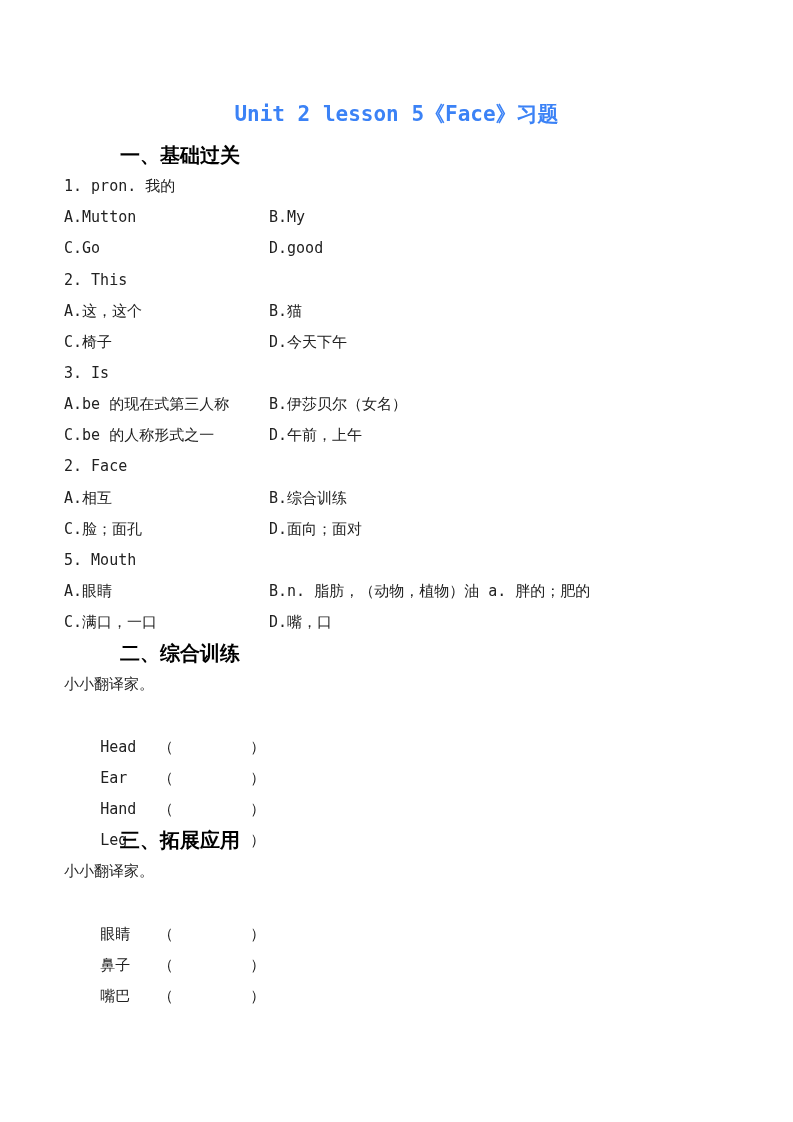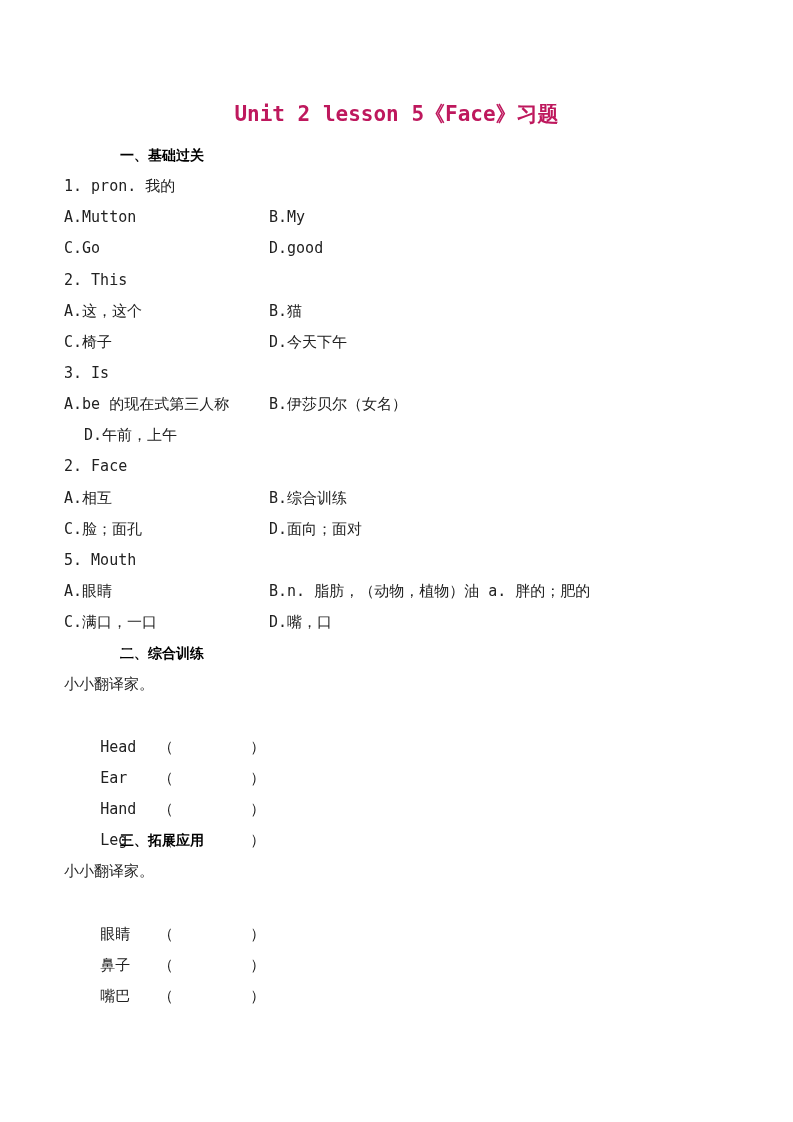--- a/index.html
+++ b/index.html
@@ -13,32 +13,32 @@
     color: #212121;
     overflow: hidden;
   }
   .title {
     padding-top: 96px;
     height: 36px;
     line-height: 36px;
     text-align: center;
     font-size: 21px;
     font-weight: bold;
-    color: #be185d;
+    color: #3b82f6;
     white-space: pre;
   }
   .row {
     height: 31.15px;
     line-height: 31.15px;
     padding-left: 64px;
     white-space: pre;
   }
   .row.heading {
     padding-left: 120px;
-    font-size: 14px;
+    font-size: 20px;
     font-weight: bold;
     color: #000000;
   }
   .row.heading.first { margin-top: 8px; }
   .row.opts { display: flex; }
   .col-a { flex: 0 0 185px; white-space: pre; }
   .col-b { flex: 1 1 auto; white-space: pre; margin-left: 20px; }
   .trans .word { display: inline-block; width: 58px; }
   .blank { display: inline-block; width: 77px; }
 </style>
@@ -70,20 +70,21 @@
     <span class="col-a">C.椅子</span>
     <span class="col-b">D.今天下午</span>
   </div>
 
   <div class="row">3. Is</div>
   <div class="row opts">
     <span class="col-a">A.be 的现在式第三人称</span>
     <span class="col-b">B.伊莎贝尔（女名）</span>
   </div>
   <div class="row opts">
+    <span class="col-a">C.be 的人称形式之一</span>
     <span class="col-b">D.午前，上午</span>
   </div>
 
   <div class="row">2. Face</div>
   <div class="row opts">
     <span class="col-a">A.相互</span>
     <span class="col-b">B.综合训练</span>
   </div>
   <div class="row opts">
     <span class="col-a">C.脸；面孔</span>

